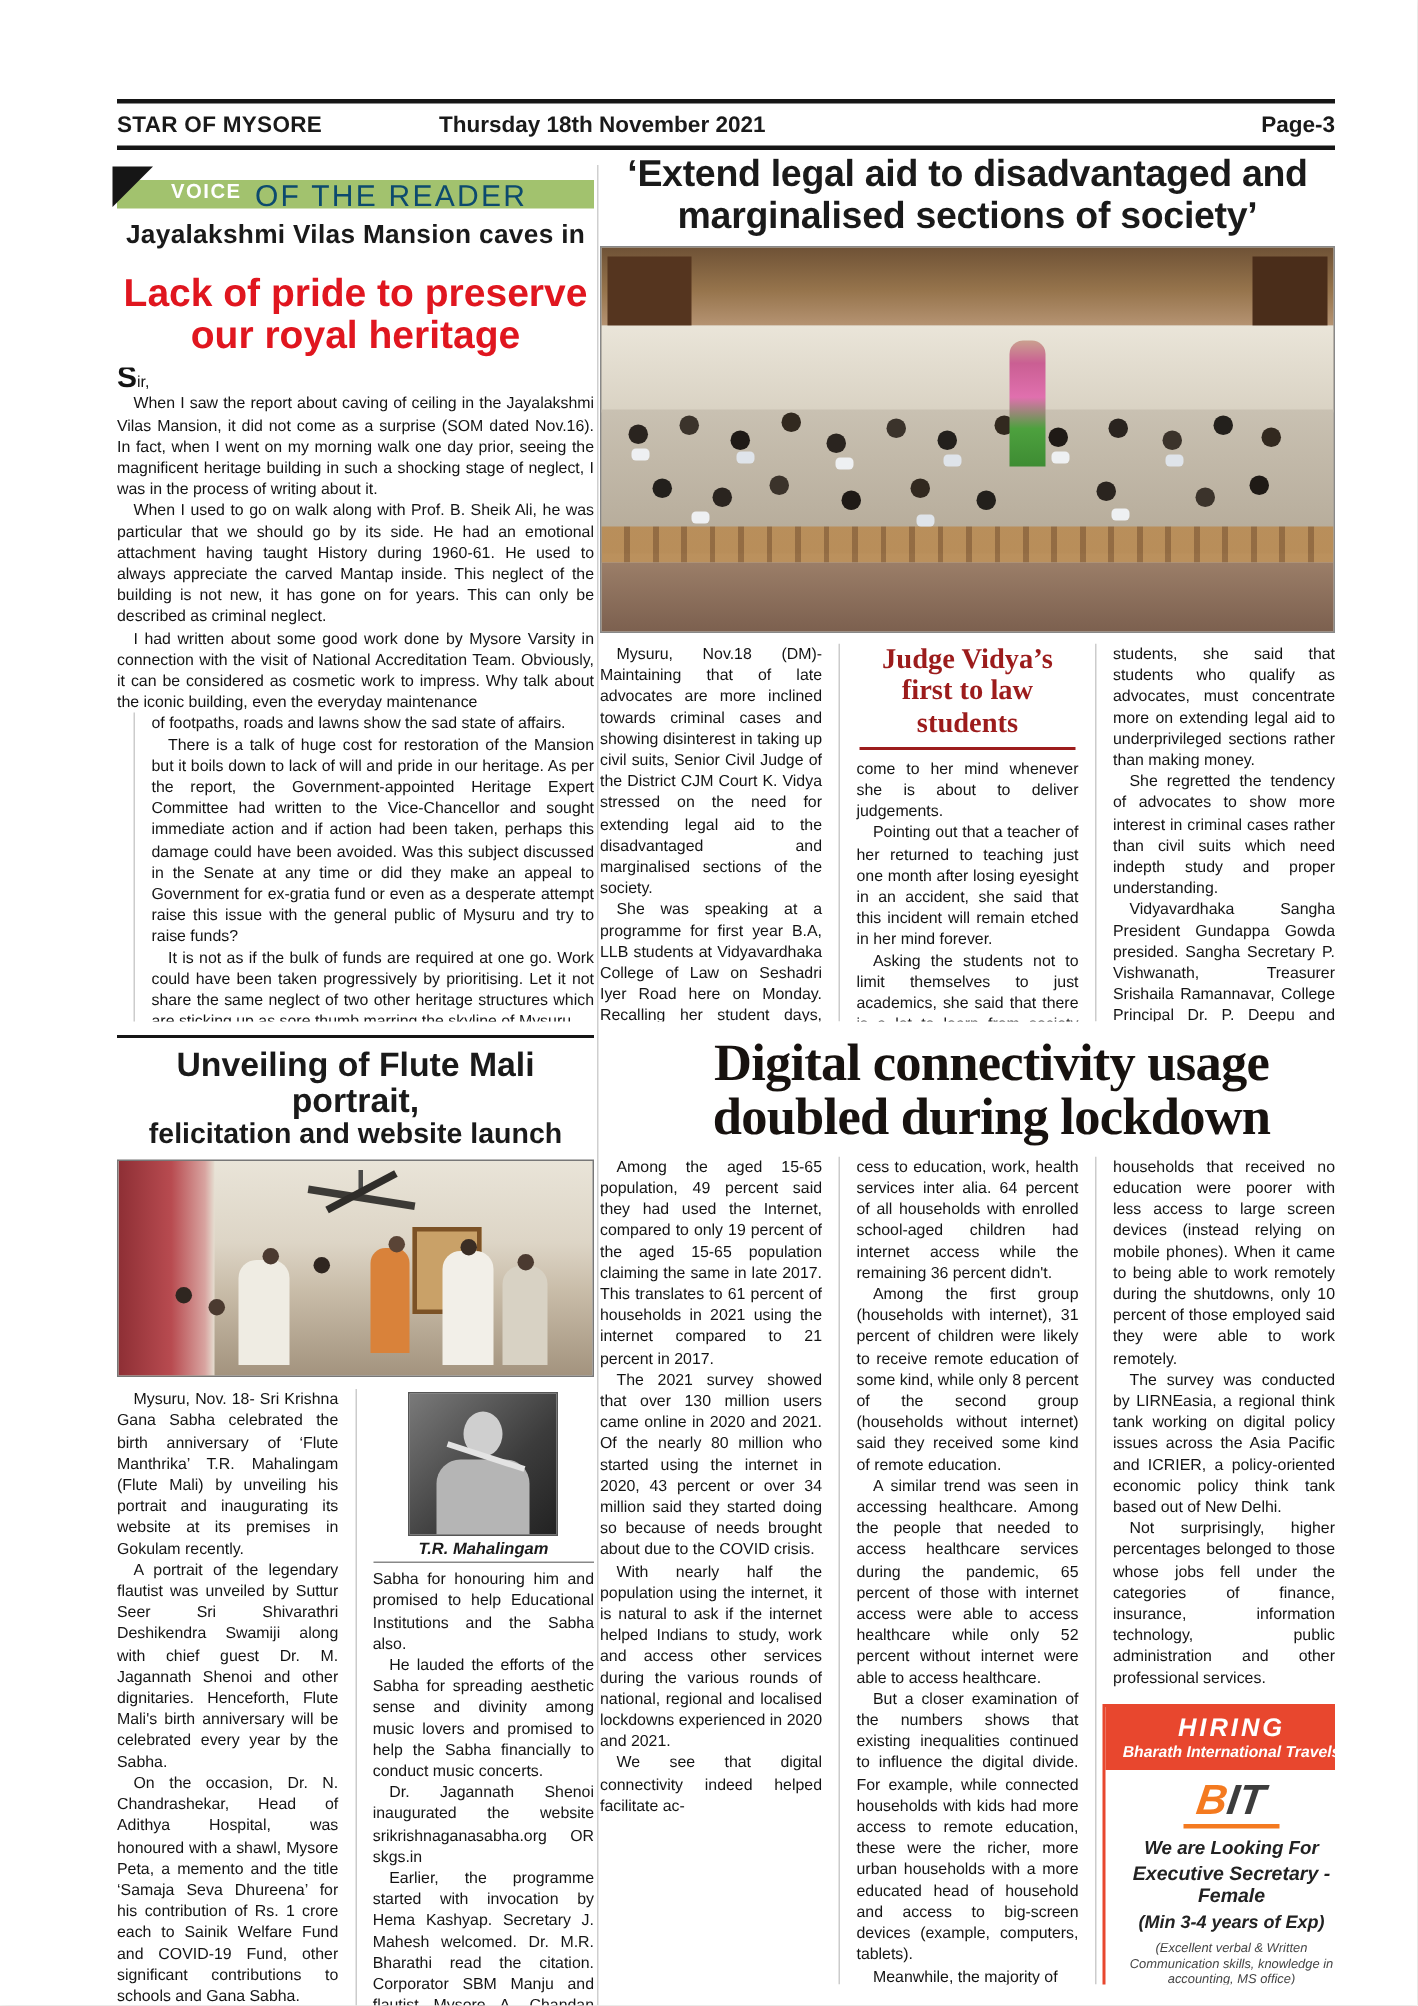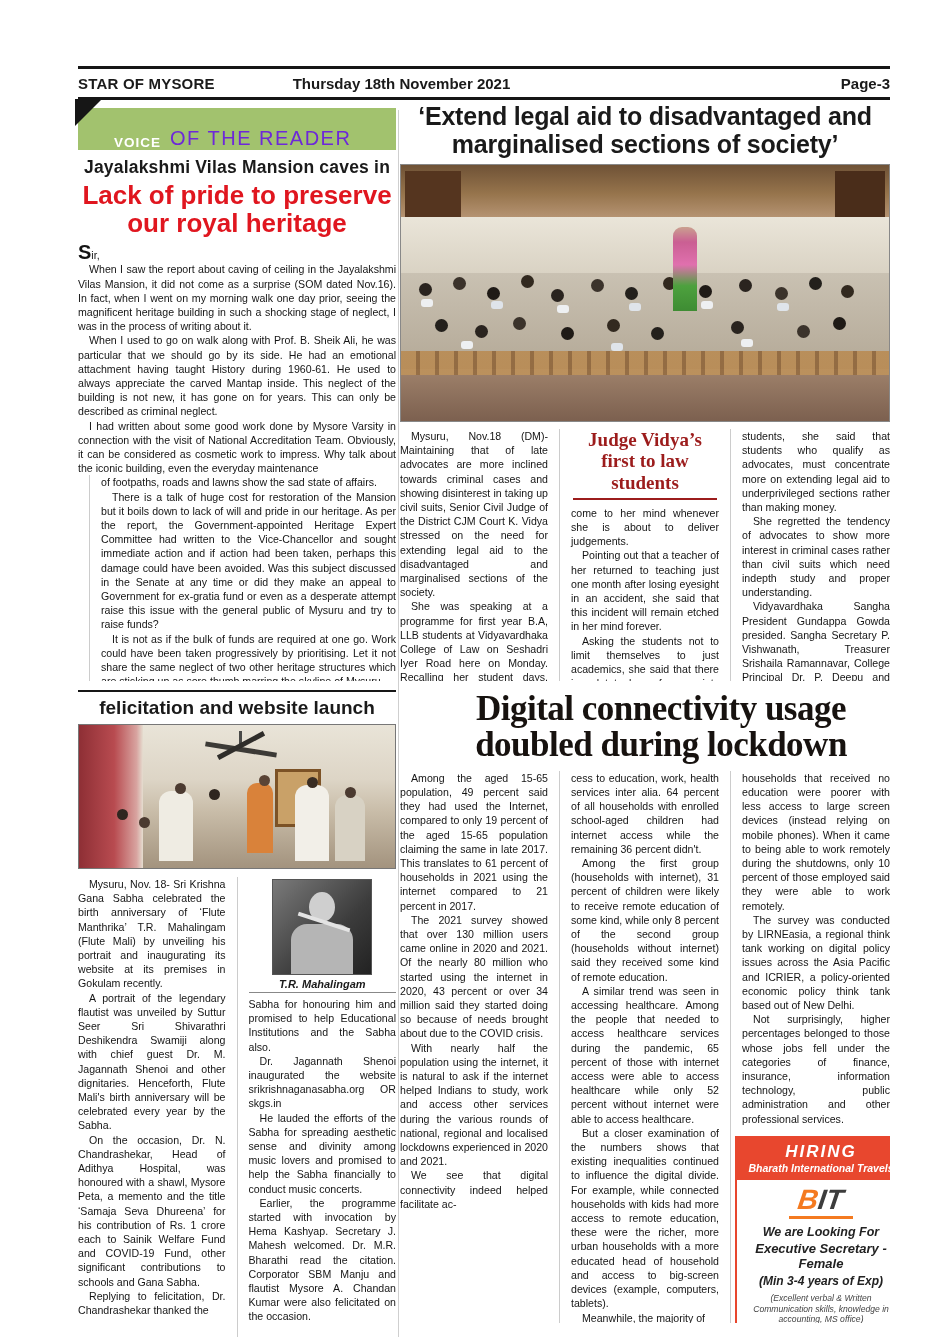--- a/index.html
+++ b/index.html
@@ -14,29 +14,29 @@
   .masthead-bar .mast{font-weight:bold;font-size:15px;letter-spacing:.2px;}
   .masthead-bar .idate{font-weight:bold;font-size:15px;margin-left:78px;}
   .masthead-bar .pgno{font-weight:bold;font-size:15px;margin-left:auto;}
 
   
   .col-left{position:absolute;left:0;top:40px;width:318px;}
   .col-right{position:absolute;left:322px;top:36px;width:490px;}
   .vdivider{position:absolute;left:320px;top:44px;height:1236px;border-left:1px solid #cfcfcf;}
 
   
-  .voice-banner{position:relative;background:#a2c26e;height:42px;display:flex;align-items:flex-end;
-        padding-left:36px;margin-top:2px;}
+  .voice-banner{position:relative;background:#a2c26e;height:19px;display:flex;align-items:flex-start;
+        padding-left:36px;margin-top:14px;}
   .voice-banner .v1{color:#fff;font-weight:bold;font-size:13.5px;letter-spacing:1px;margin-right:9px;}
-  .voice-banner .v2{color:#6d28d9;font-size:20px;letter-spacing:1.5px;font-weight:400;}
+  .voice-banner .v2{color:#0c4a6e;font-size:20px;letter-spacing:1.5px;font-weight:400;}
   .corner-tri{position:absolute;left:-3px;top:-9px;width:0;height:0;
         border-top:27px solid #161616;border-right:27px solid transparent;}
 
   .kicker{font-weight:bold;font-size:17.5px;text-align:center;margin-top:7px;letter-spacing:.2px;}
-  .red-head{color:#e0161f;font-weight:bold;font-size:26px;line-height:1.06;text-align:center;margin-top:4px;}
+  .red-head{color:#e0161f;font-weight:bold;font-size:26px;line-height:1.06;text-align:center;margin-top:15px;}
 
   
   .twocol{display:flex;margin-top:8px;overflow:hidden;}
   .threecol{display:flex;margin-top:7px;overflow:hidden;}
   .tcol{flex:1;min-width:0;}
   .tcol + .tcol{border-left:1px solid #ccc;padding-left:11px;margin-left:11px;}
   .art p{margin:0;font-size:10.6px;line-height:14.2px;text-align:justify;text-indent:11px;color:#141414;}
   .art p.cont{text-indent:0;}
   p.salutation{text-indent:0 !important;}
   p.salutation::first-letter{font-size:20px;font-weight:bold;line-height:14px;}
@@ -155,20 +155,21 @@
               <p class="cont">of footpaths, roads and lawns show the sad state of affairs.</p>
               <p>There is a talk of huge cost for restoration of the Mansion but it boils down to lack of will and pride in our heritage. As per the report, the Government-appointed Heritage Expert Committee had written to the Vice-Chancellor and sought immediate action and if action had been taken, perhaps this damage could have been avoided. Was this subject discussed in the Senate at any time or did they make an appeal to Government for ex-gratia fund or even as a desperate attempt raise this issue with the general public of Mysuru and try to raise funds?</p>
               <p>It is not as if the bulk of funds are required at one go. Work could have been taken progressively by prioritising. Let it not share the same neglect of two other heritage structures which are sticking up as sore thumb marring the skyline of Mysuru.</p>
             </div>
 
         </div>
       </div>
 
       <div class="black-rule"></div>
 
+      <div class="flute-h1">Unveiling of Flute Mali portrait,</div>
       <div class="flute-h2">felicitation and website launch</div>
 
       <div class="flute-photo">
         <div class="fp-curtain"></div>
         <div class="fp-fanrod"></div>
         <div class="fp-blade1"></div>
         <div class="fp-blade2"></div>
         <div class="fp-portrait"></div>
         <div class="fp-fig1"></div>
         <div class="fp-swami"></div>
@@ -189,22 +190,22 @@
         <div class="tcol">
           <div class="inset-photo">
             <div class="mp-body"></div>
             <div class="mp-face"></div>
             <div class="mp-flute"></div>
           </div>
           <div class="inset-caption">T.R. Mahalingam</div>
           <div class="caption-rule"></div>
           <div>
               <p class="cont">Sabha for honouring him and promised to help Educational Institutions and the Sabha also.</p>
+              <p>He lauded the efforts of the Sabha for spreading aesthetic sense and divinity among music lovers and promised to help the Sabha financially to conduct music concerts.</p>
               <p>Dr. Jagannath Shenoi inaugurated the website srikrishnaganasabha.org OR skgs.in</p>
-              <p>He lauded the efforts of the Sabha for spreading aesthetic sense and divinity among music lovers and promised to help the Sabha financially to conduct music concerts.</p>
               <p>Earlier, the programme started with invocation by Hema Kashyap. Secretary J. Mahesh welcomed. Dr. M.R. Bharathi read the citation. Corporator SBM Manju and flautist Mysore A. Chandan Kumar were also felicitated on the occasion.</p>
             </div>
         </div>
       </div>
 
     </div>
 
     <div class="col-right">
 
       <div class="legal-head">‘Extend legal aid to disadvantaged and marginalised sections of society’</div>

